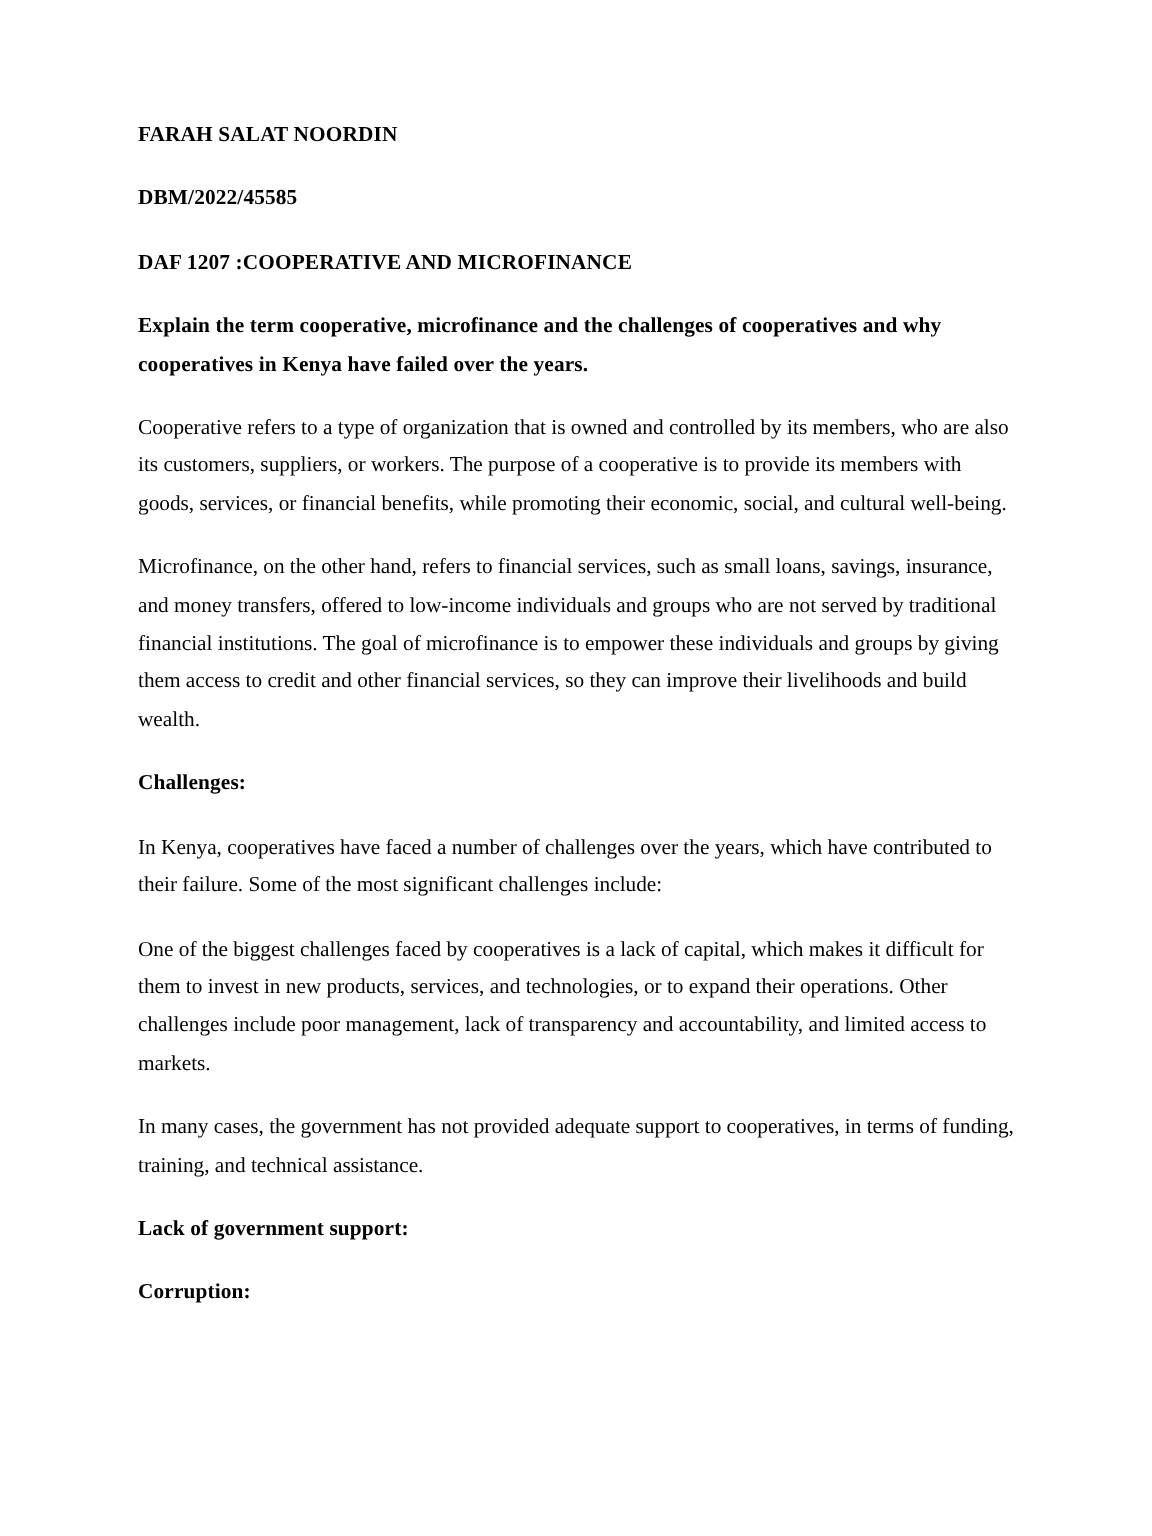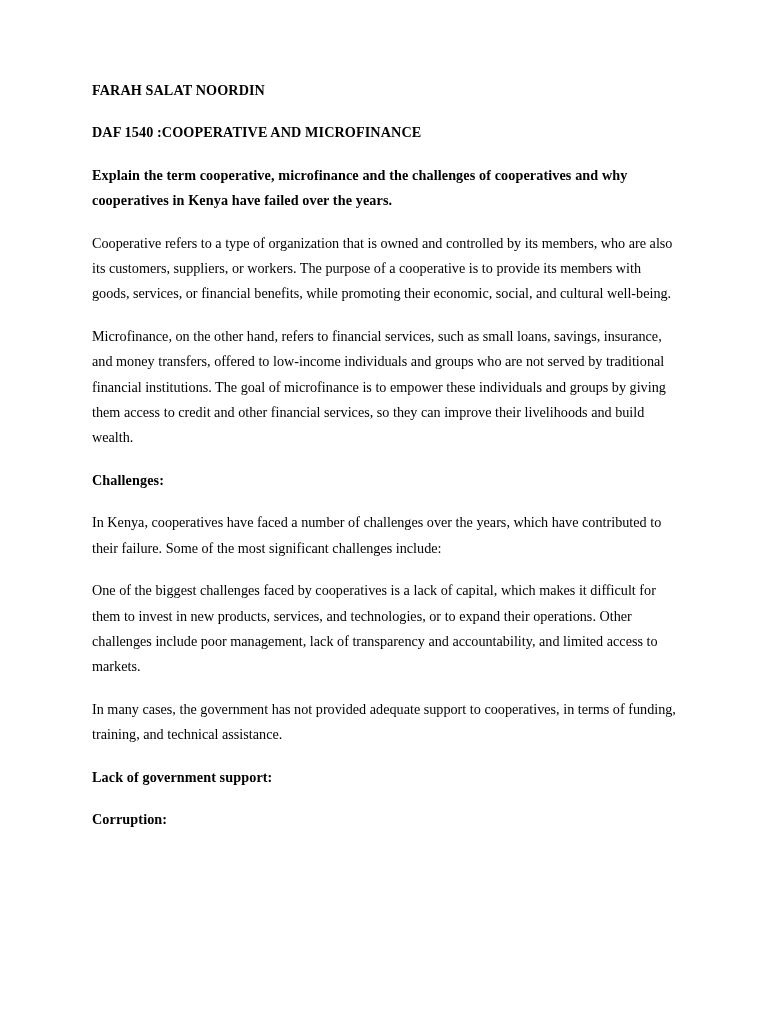--- a/index.html
+++ b/index.html
@@ -38,21 +38,22 @@
     font-weight: normal;
   }
 </style>
 </head>
 <body>
 
 <div class="page">
   <div class="doc">
 
     <p class="block heading">FARAH SALAT NOORDIN</p>
-    <p class="block heading">DAF 1540 :COOPERATIVE AND MICROFINANCE</p>
+    <p class="block heading">DBM/2022/45585</p>
+    <p class="block heading">DAF 1207 :COOPERATIVE AND MICROFINANCE</p>
     <p class="block heading">Explain the term cooperative, microfinance and the challenges of cooperatives and why cooperatives in Kenya have failed over the years.</p>
     <p class="block body">Cooperative refers to a type of organization that is owned and controlled by its members, who are also its customers, suppliers, or workers. The purpose of a cooperative is to provide its members with goods, services, or financial benefits, while promoting their economic, social, and cultural well-being.</p>
     <p class="block body">Microfinance, on the other hand, refers to financial services, such as small loans, savings, insurance, and money transfers, offered to low-income individuals and groups who are not served by traditional financial institutions. The goal of microfinance is to empower these individuals and groups by giving them access to credit and other financial services, so they can improve their livelihoods and build wealth.</p>
     <p class="block heading">Challenges:</p>
     <p class="block body">In Kenya, cooperatives have faced a number of challenges over the years, which have contributed to their failure. Some of the most significant challenges include:</p>
     <p class="block body">One of the biggest challenges faced by cooperatives is a lack of capital, which makes it difficult for them to invest in new products, services, and technologies, or to expand their operations. Other challenges include poor management, lack of transparency and accountability, and limited access to markets.</p>
     <p class="block body">In many cases, the government has not provided adequate support to cooperatives, in terms of funding, training, and technical assistance.</p>
     <p class="block heading">Lack of government support:</p>
     <p class="block heading">Corruption:</p>
 

